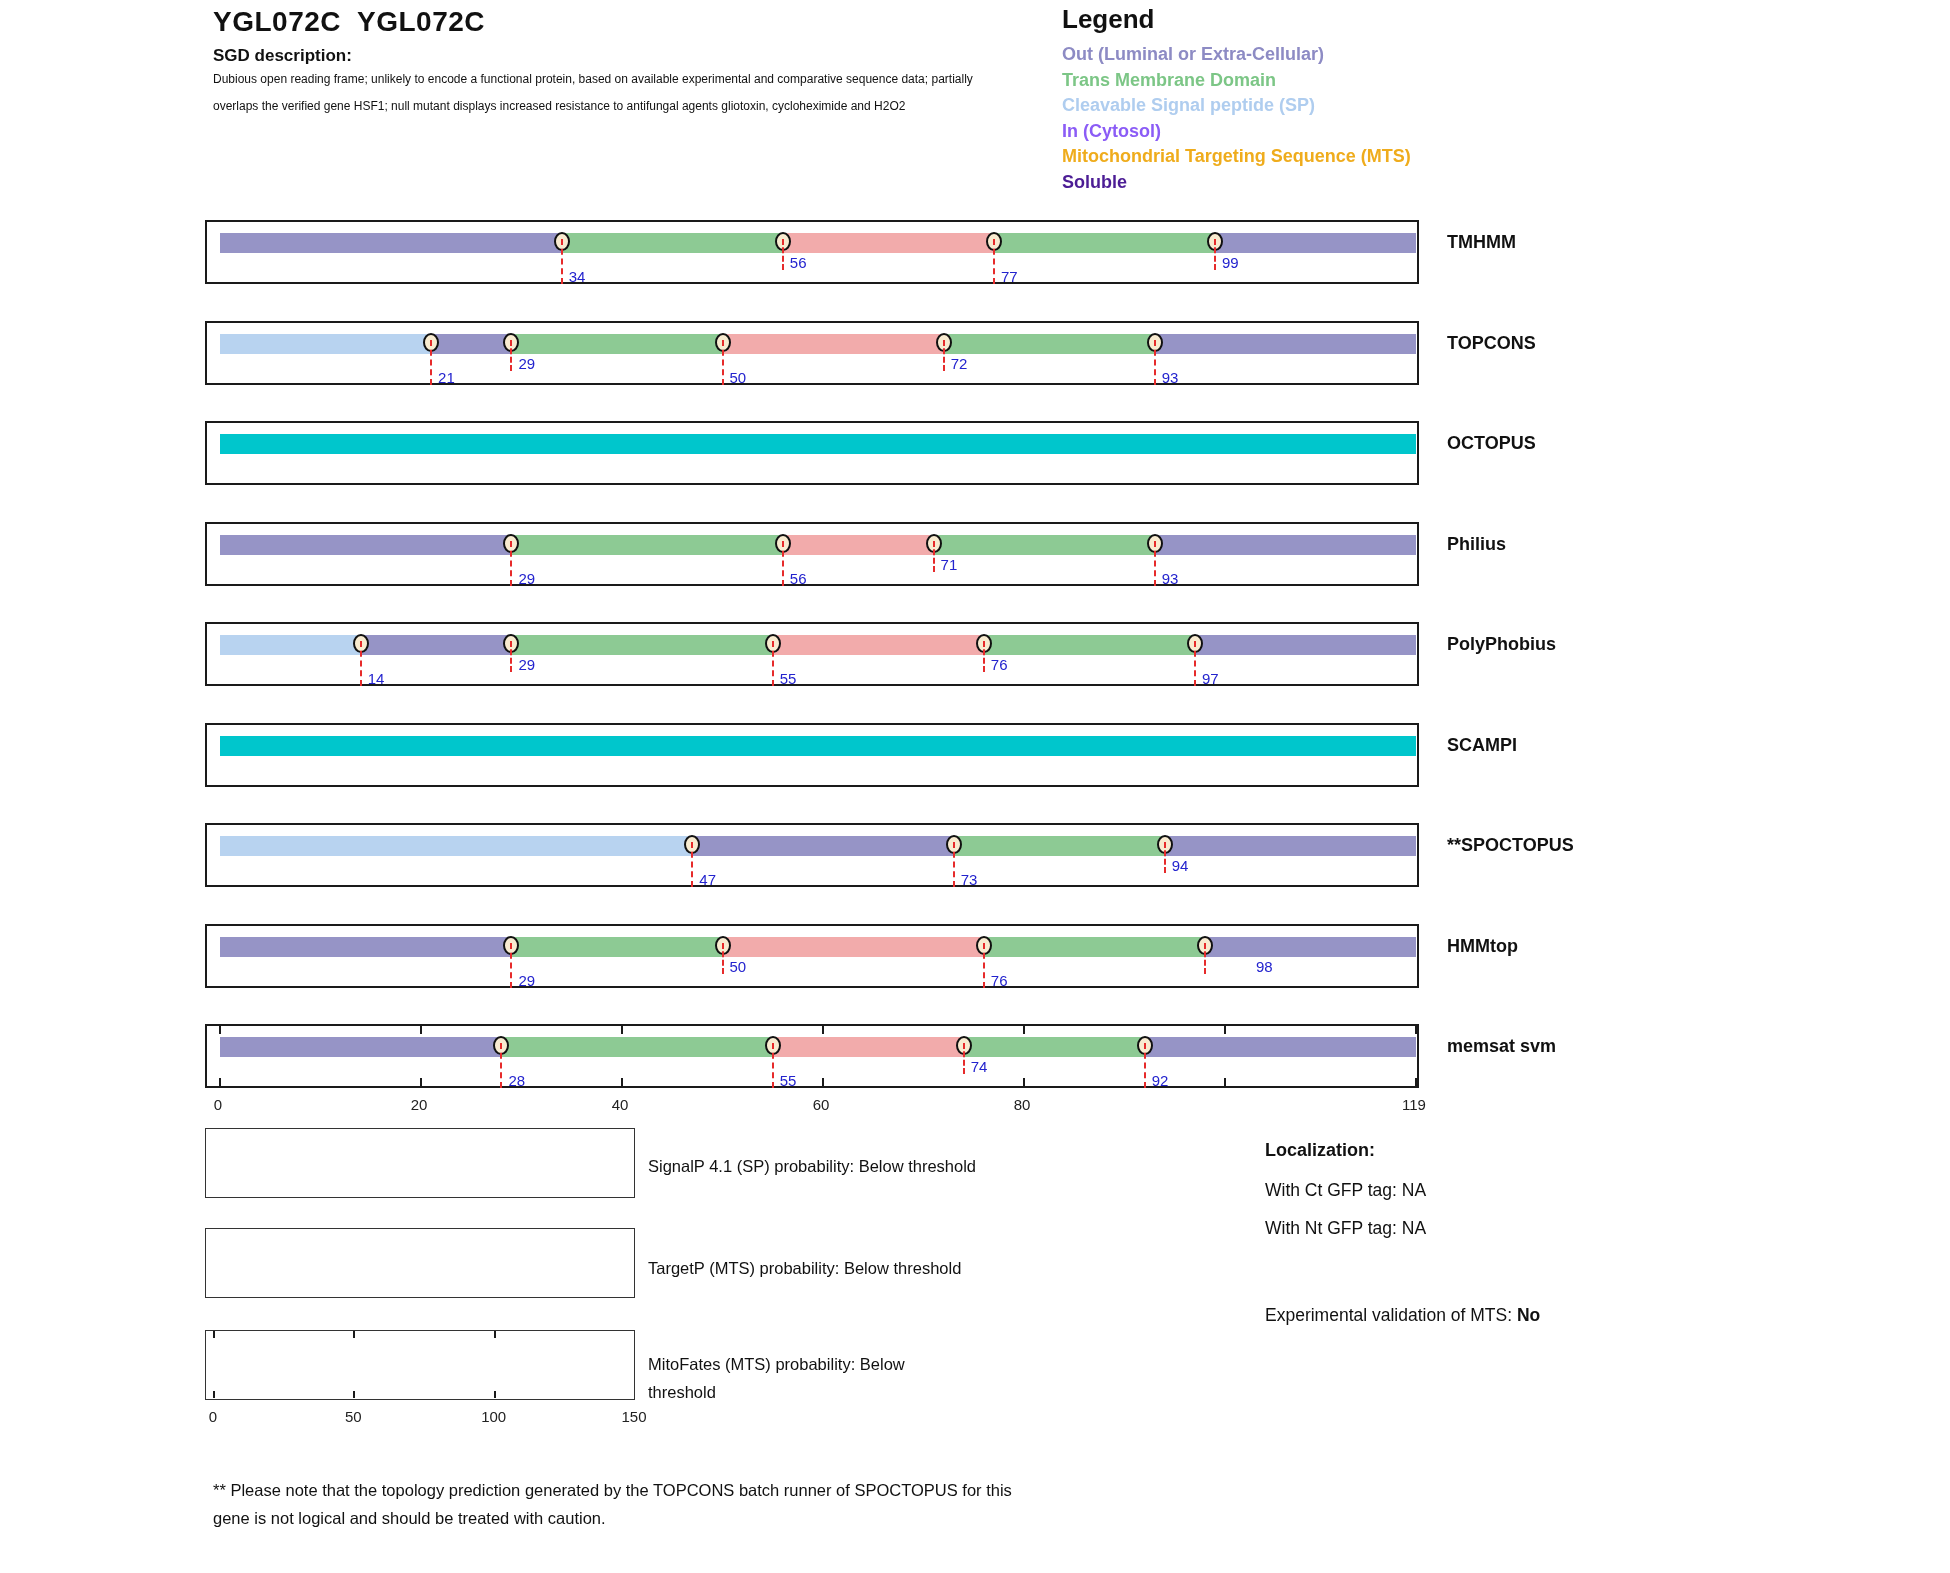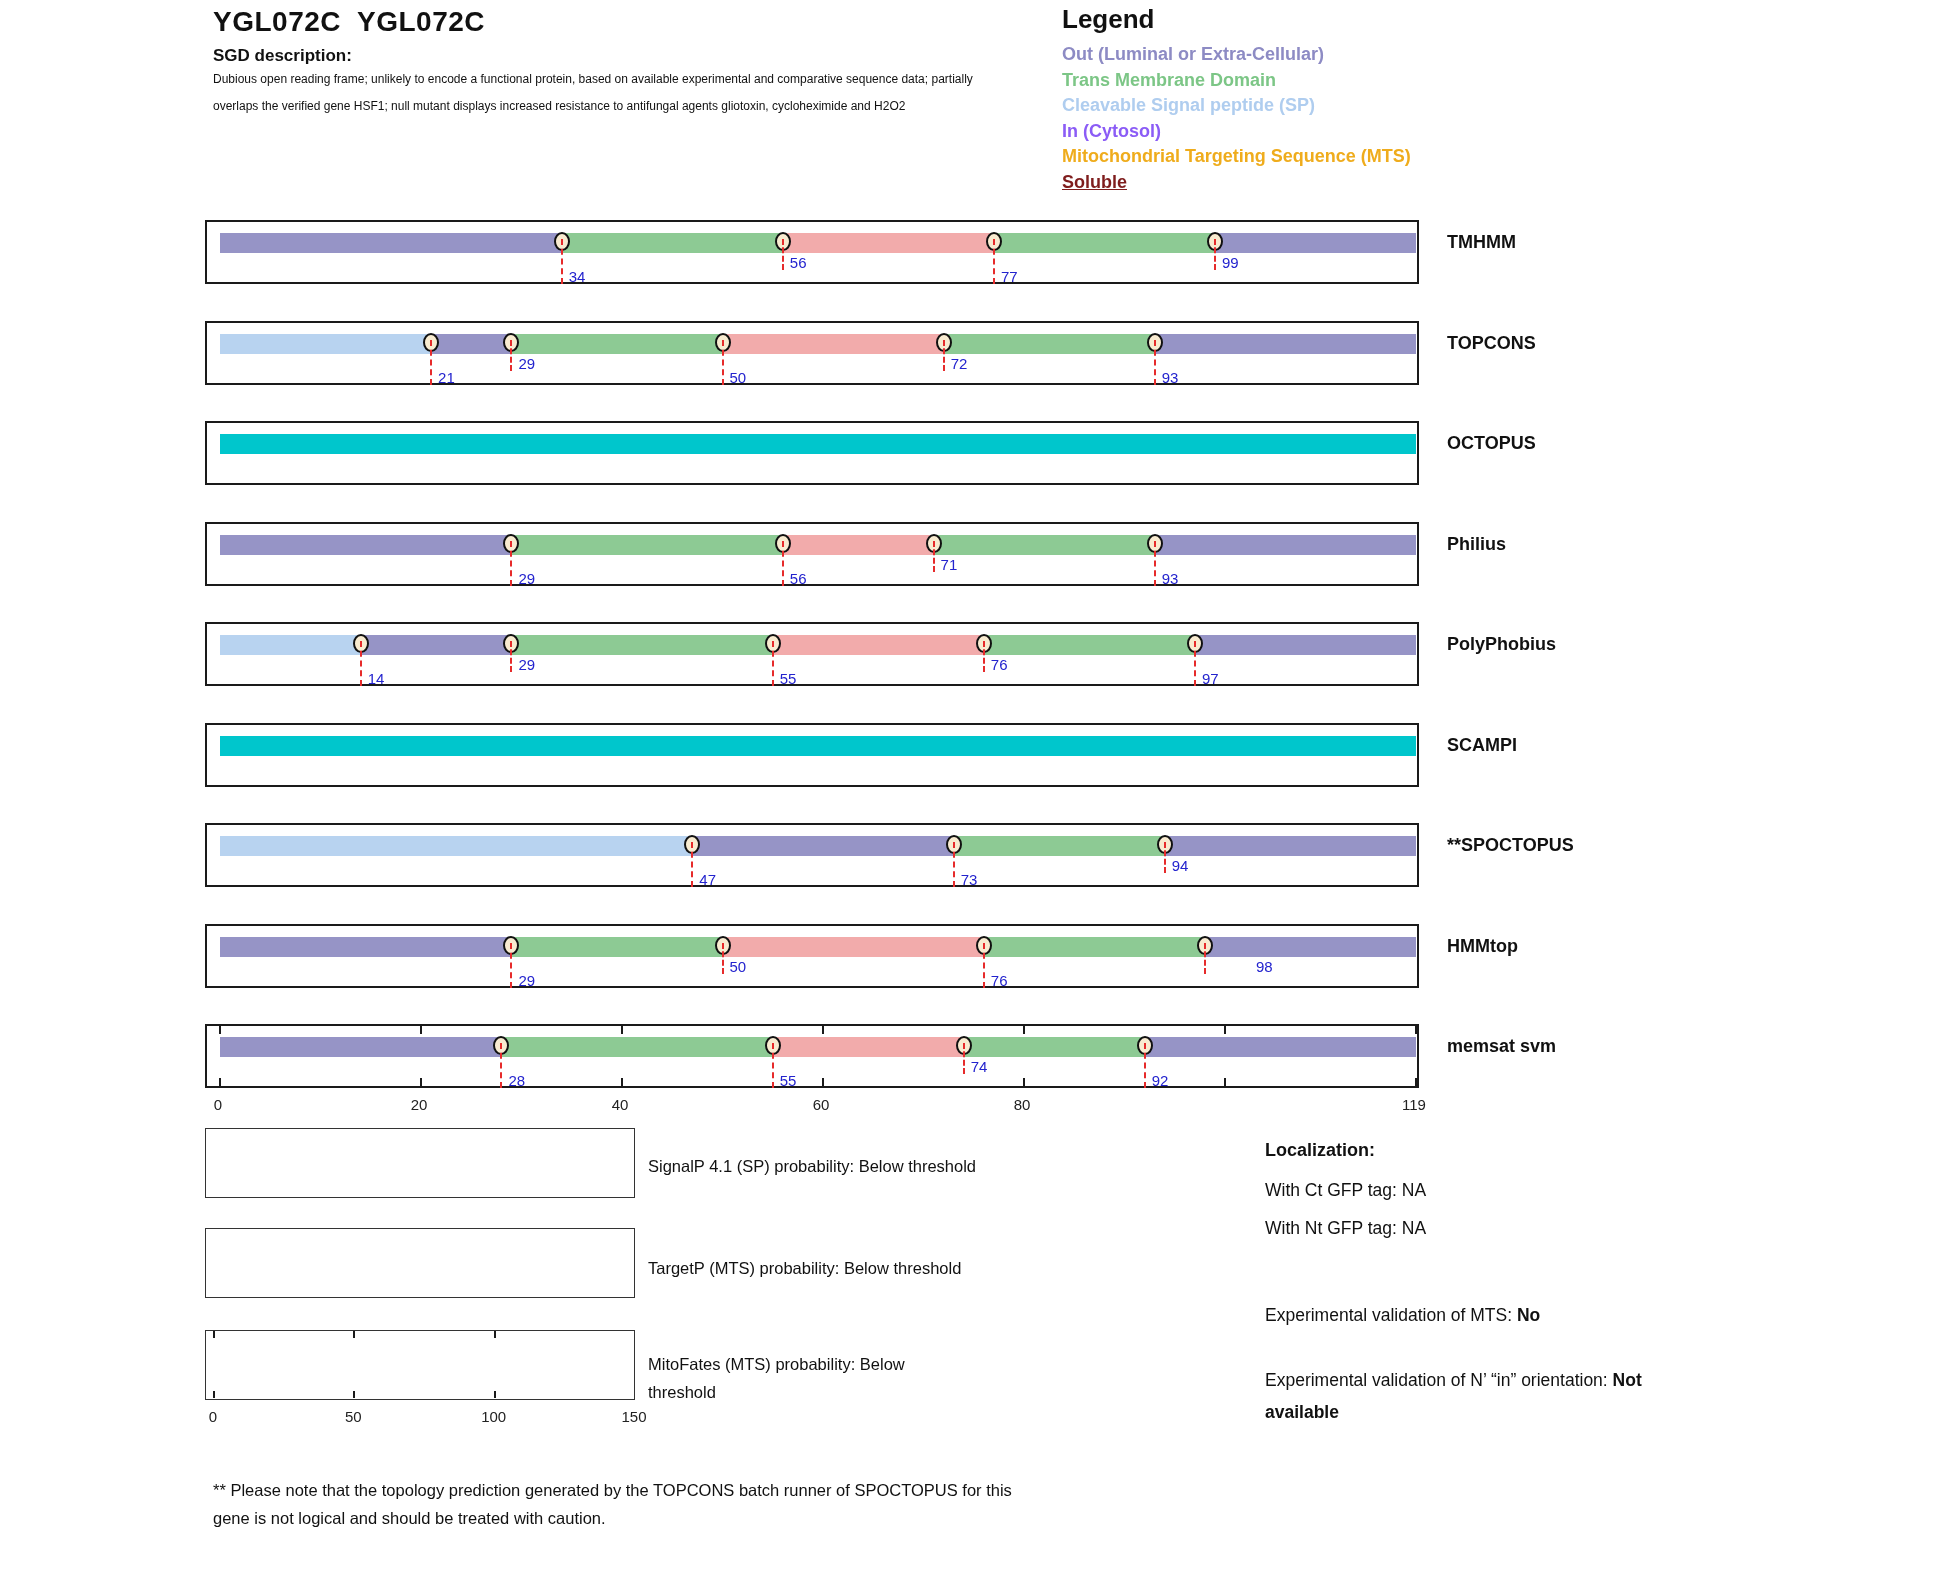--- a/index.html
+++ b/index.html
@@ -50,21 +50,21 @@
   <div class="sgd-text">Dubious open reading frame; unlikely to encode a functional protein, based on available experimental and comparative sequence data; partially overlaps the verified gene HSF1; null mutant displays increased resistance to antifungal agents gliotoxin, cycloheximide and H2O2</div>
 
   <div class="legend">
     <div class="legend-title">Legend</div>
     <div id="legend-items">
         <div class="legend-item" style="color: rgb(141, 139, 196);">Out (Luminal or Extra-Cellular)</div>
         <div class="legend-item" style="color: rgb(124, 198, 134);">Trans Membrane Domain</div>
         <div class="legend-item" style="color: rgb(175, 205, 239);">Cleavable Signal peptide (SP)</div>
         <div class="legend-item" style="color: #8b5cf6;">In (Cytosol)</div>
         <div class="legend-item" style="color: rgb(239, 172, 28);">Mitochondrial Targeting Sequence (MTS)</div>
-        <div class="legend-item" style="color: #7f1d1d; text-decoration: underline;">Soluble</div>
+        <div class="legend-item" style="color: #4c1d95;">Soluble</div>
       </div>
   </div>
 
   <div id="tracks">
       <div class="track-row" style="top: 220px;">
         <div class="seg" style="left: 13px; width: 341.714px; background: rgb(150, 148, 198);"></div>
         <div class="seg" style="left: 354.714px; width: 221.109px; background: rgb(141, 202, 148);"></div>
         <div class="seg" style="left: 575.824px; width: 211.059px; background: rgb(242, 171, 171);"></div>
         <div class="seg" style="left: 786.882px; width: 221.109px; background: rgb(141, 202, 148);"></div>
         <div class="seg" style="left: 1007.99px; width: 201.008px; background: rgb(150, 148, 198);"></div>
@@ -255,17 +255,16 @@
       <div class="axis-label" style="left: 353.335px; top: 1408px;">50</div>
       <div class="axis-label" style="left: 493.67px; top: 1408px;">100</div>
       <div class="axis-label" style="left: 634.005px; top: 1408px;">150</div>
       <div class="panel-label" style="top: 1350px; width: 290px;">MitoFates (MTS) probability: Below threshold</div>
     </div>
 
   <div class="loc-title">Localization:</div>
   <div class="loc-line loc-ct">With Ct GFP tag: NA</div>
   <div class="loc-line loc-nt">With Nt GFP tag: NA</div>
   <div class="loc-line loc-mts"><span>Experimental validation of MTS:</span>&nbsp;<b>No</b></div>
-  <div class="loc-line loc-orient"><span>Experimental validation of N’ “in” orientation:</span> <b>Not available</b></div>
 
   <div class="footnote">** Please note that the topology prediction generated by the TOPCONS batch runner of SPOCTOPUS for this gene is not logical and should be treated with caution.</div>
 
 </div>
 
 </body></html>

